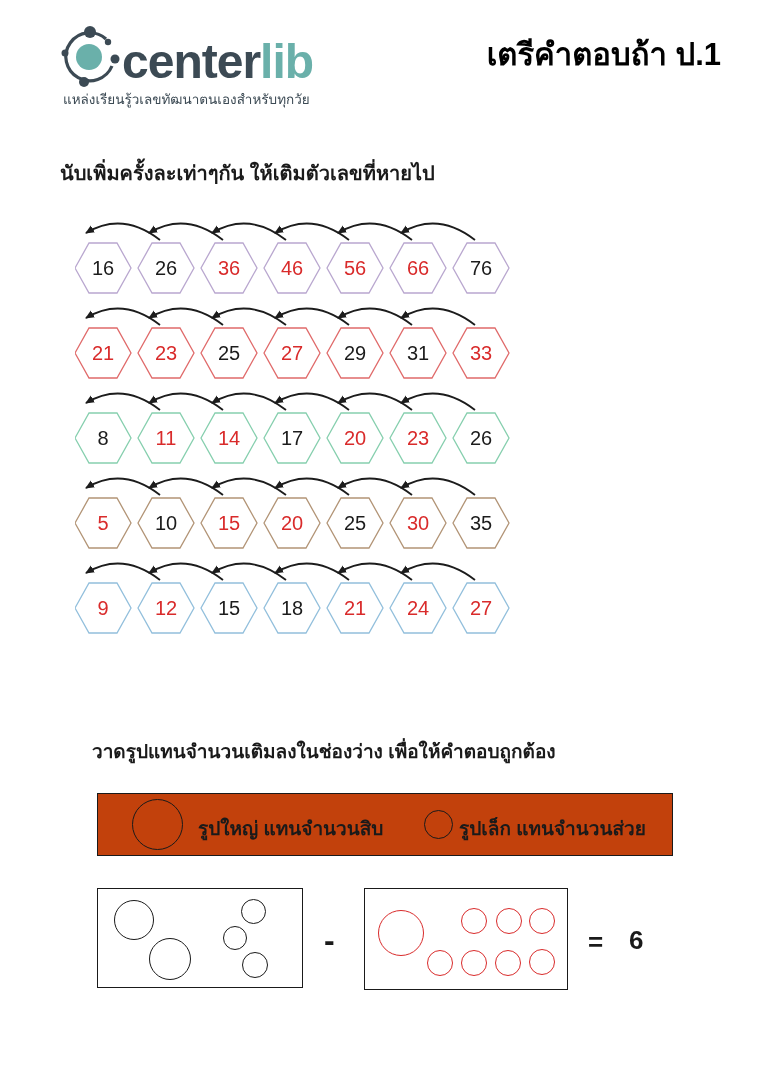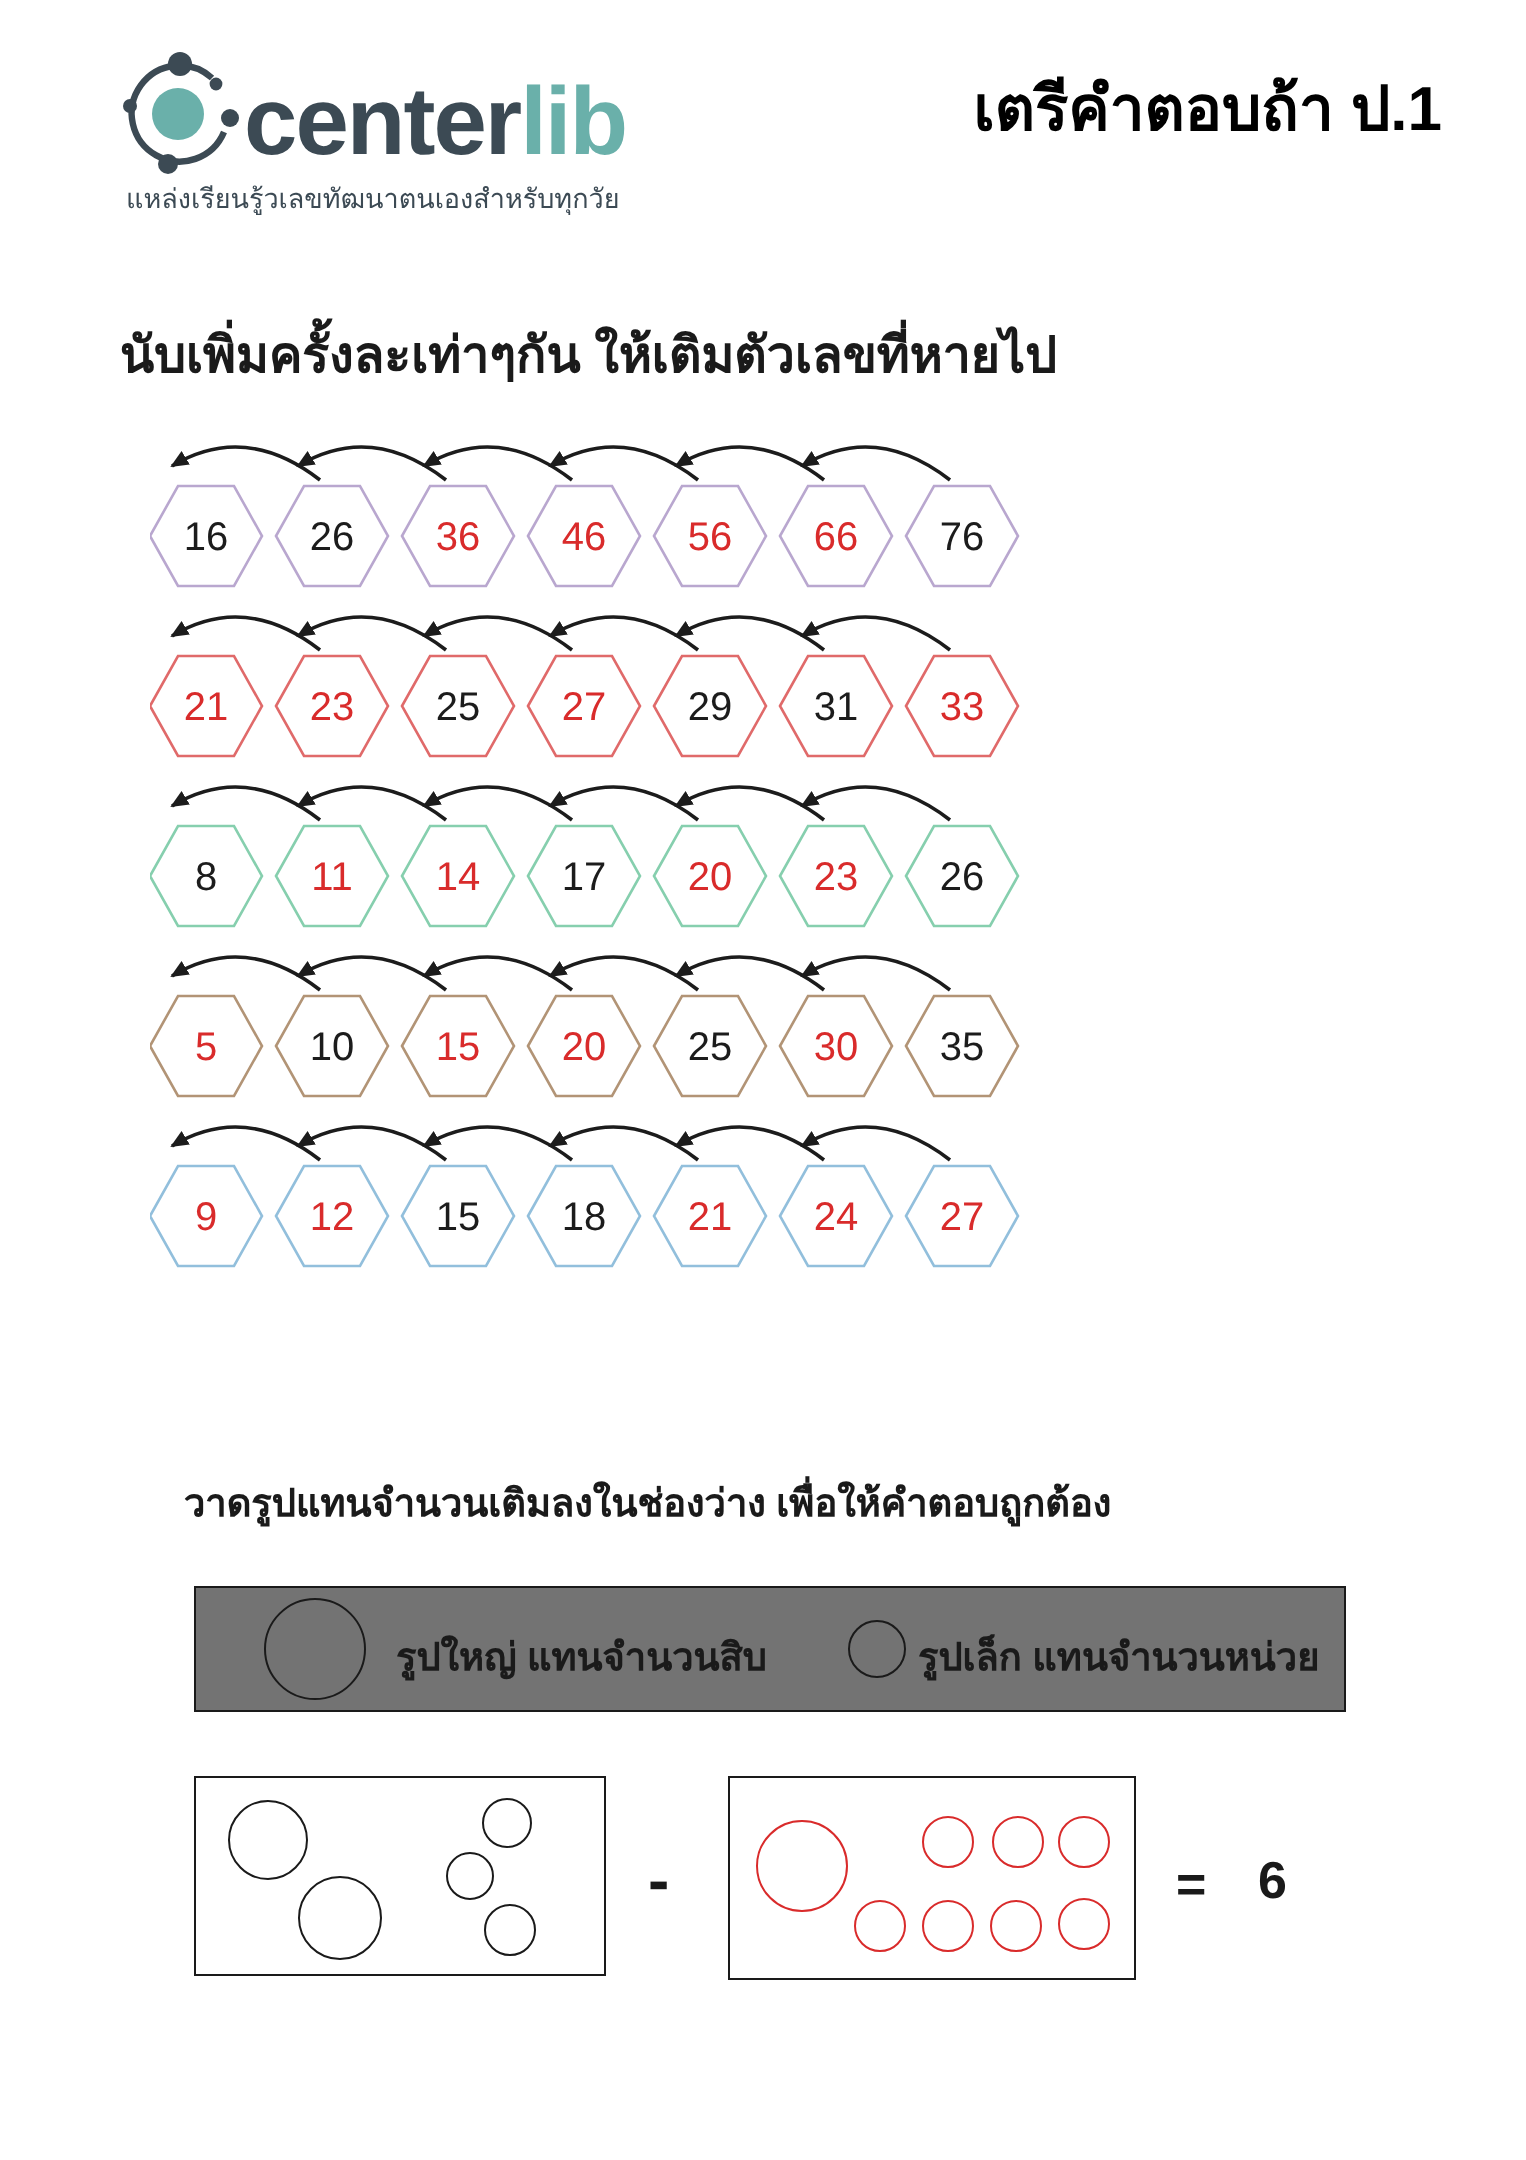--- a/index.html
+++ b/index.html
@@ -14,28 +14,28 @@
   .logo-icon { left:60px; top:26px; width:60px; height:62px; }
   .brand { left:122px; top:34px; font-size:48px; font-weight:700; letter-spacing:-1px; }
   .brand .primary { color:#3c4a54; }
   .brand .secondary { color:#6ab0aa; }
   .tagline { left:63px; top:88px; font-size:13.5px; color:#3c4a54; }
 
   .title-block { right:42px; top:36px; text-align:right; }
   .doc-title { font-size:31px; font-weight:700; color:#000; line-height:1.25; }
   .doc-subtitle { font-size:19px; font-weight:600; color:#000; margin-top:4px; }
 
-  .instruction1 { left:60px; top:157px; font-size:25px; font-weight:600; }
+  .instruction1 { left:60px; top:157px; font-size:20px; font-weight:600; }
   .instruction2 { left:92px; top:736px; font-size:19px; font-weight:600; }
 
   #hex-rows { position:absolute; left:75px; top:215px; width:440px; }
   .hex-row { display:block; margin-bottom:5px; }
 
   
-  .legend-box { left:97px; top:793px; width:576px; height:63px; border:1.5px solid #1a1a1a; background:#737373; }
+  .legend-box { left:97px; top:793px; width:576px; height:63px; border:1.5px solid #1a1a1a; background:#c2410c; }
   .circle { position:absolute; border:1.7px solid #1a1a1a; border-radius:50%; background:transparent; }
   .legend-big-circle { left:34px; top:5px; width:51px; height:51px; }
   .legend-big-label { position:absolute; left:100px; top:19px; font-size:19px; font-weight:600; }
   .legend-small-circle { left:326px; top:16px; width:29px; height:29px; }
   .legend-small-label { position:absolute; left:361px; top:19px; font-size:19px; font-weight:600; }
 
   
   .eq-box { border:1.6px solid #1a1a1a; background:#fff; }
   #minuend-box { left:97px; top:888px; width:206px; height:100px; }
   #subtrahend-box { left:364px; top:888px; width:204px; height:102px; }
@@ -202,21 +202,21 @@
       <text x="406" y="60" text-anchor="middle" font-size="20" font-family="&quot;Liberation Sans&quot;, sans-serif" fill="#d92b2b">27</text>
     </svg>
   </div>
 
 <div class="abs instruction2">วาดรูปแทนจำนวนเติมลงในช่องว่าง เพื่อให้คำตอบถูกต้อง</div>
 
 <div class="abs legend-box">
   <div class="circle legend-big-circle"></div>
   <div class="legend-big-label">รูปใหญ่ แทนจำนวนสิบ</div>
   <div class="circle legend-small-circle"></div>
-  <div class="legend-small-label">รูปเล็ก แทนจำนวนหน่วย</div>
+  <div class="legend-small-label">รูปเล็ก แทนจำนวนส่วย</div>
 </div>
 
 <div id="minuend-box" class="abs eq-box">
     <div class="circle" style="left: 16px; top: 11px; width: 40px; height: 40px; border-color: rgb(26, 26, 26);"></div>
     <div class="circle" style="left: 51px; top: 49px; width: 42px; height: 42px; border-color: rgb(26, 26, 26);"></div>
     <div class="circle" style="left: 143px; top: 10px; width: 25px; height: 25px; border-color: rgb(26, 26, 26);"></div>
     <div class="circle" style="left: 125px; top: 37px; width: 24px; height: 24px; border-color: rgb(26, 26, 26);"></div>
     <div class="circle" style="left: 144px; top: 63px; width: 26px; height: 26px; border-color: rgb(26, 26, 26);"></div>
   </div>
 <div class="abs minus-sign">-</div>

